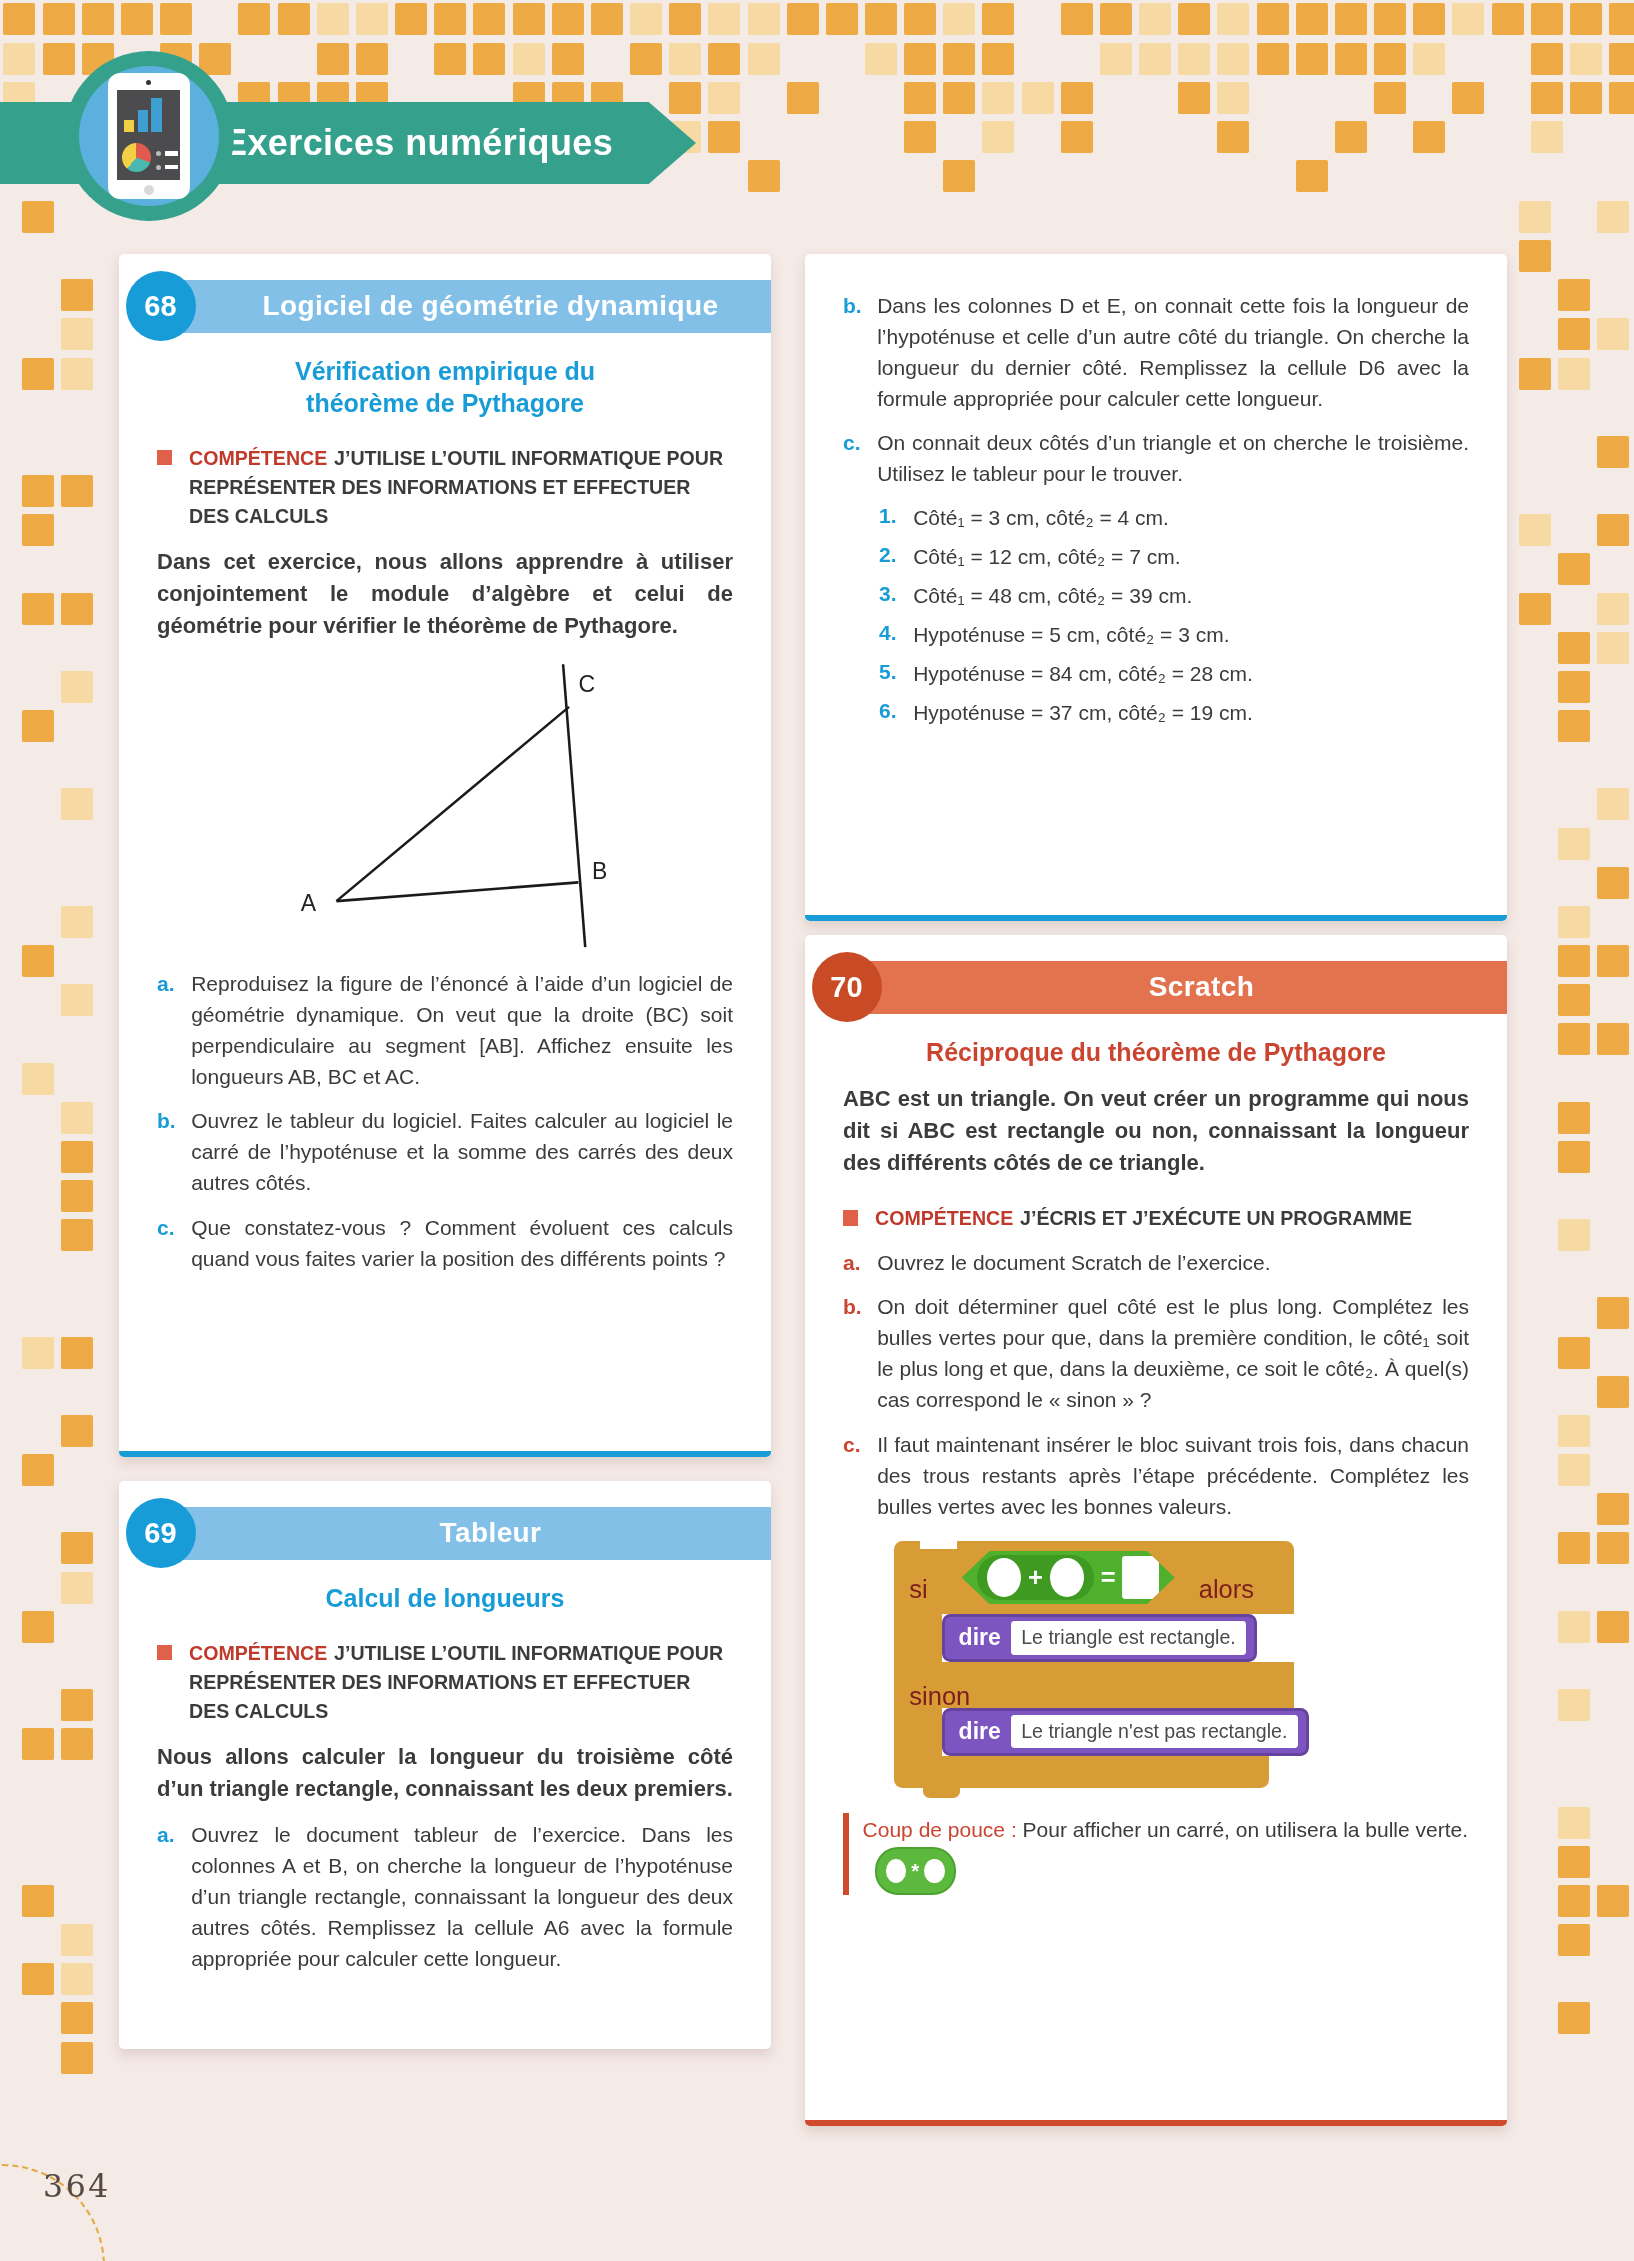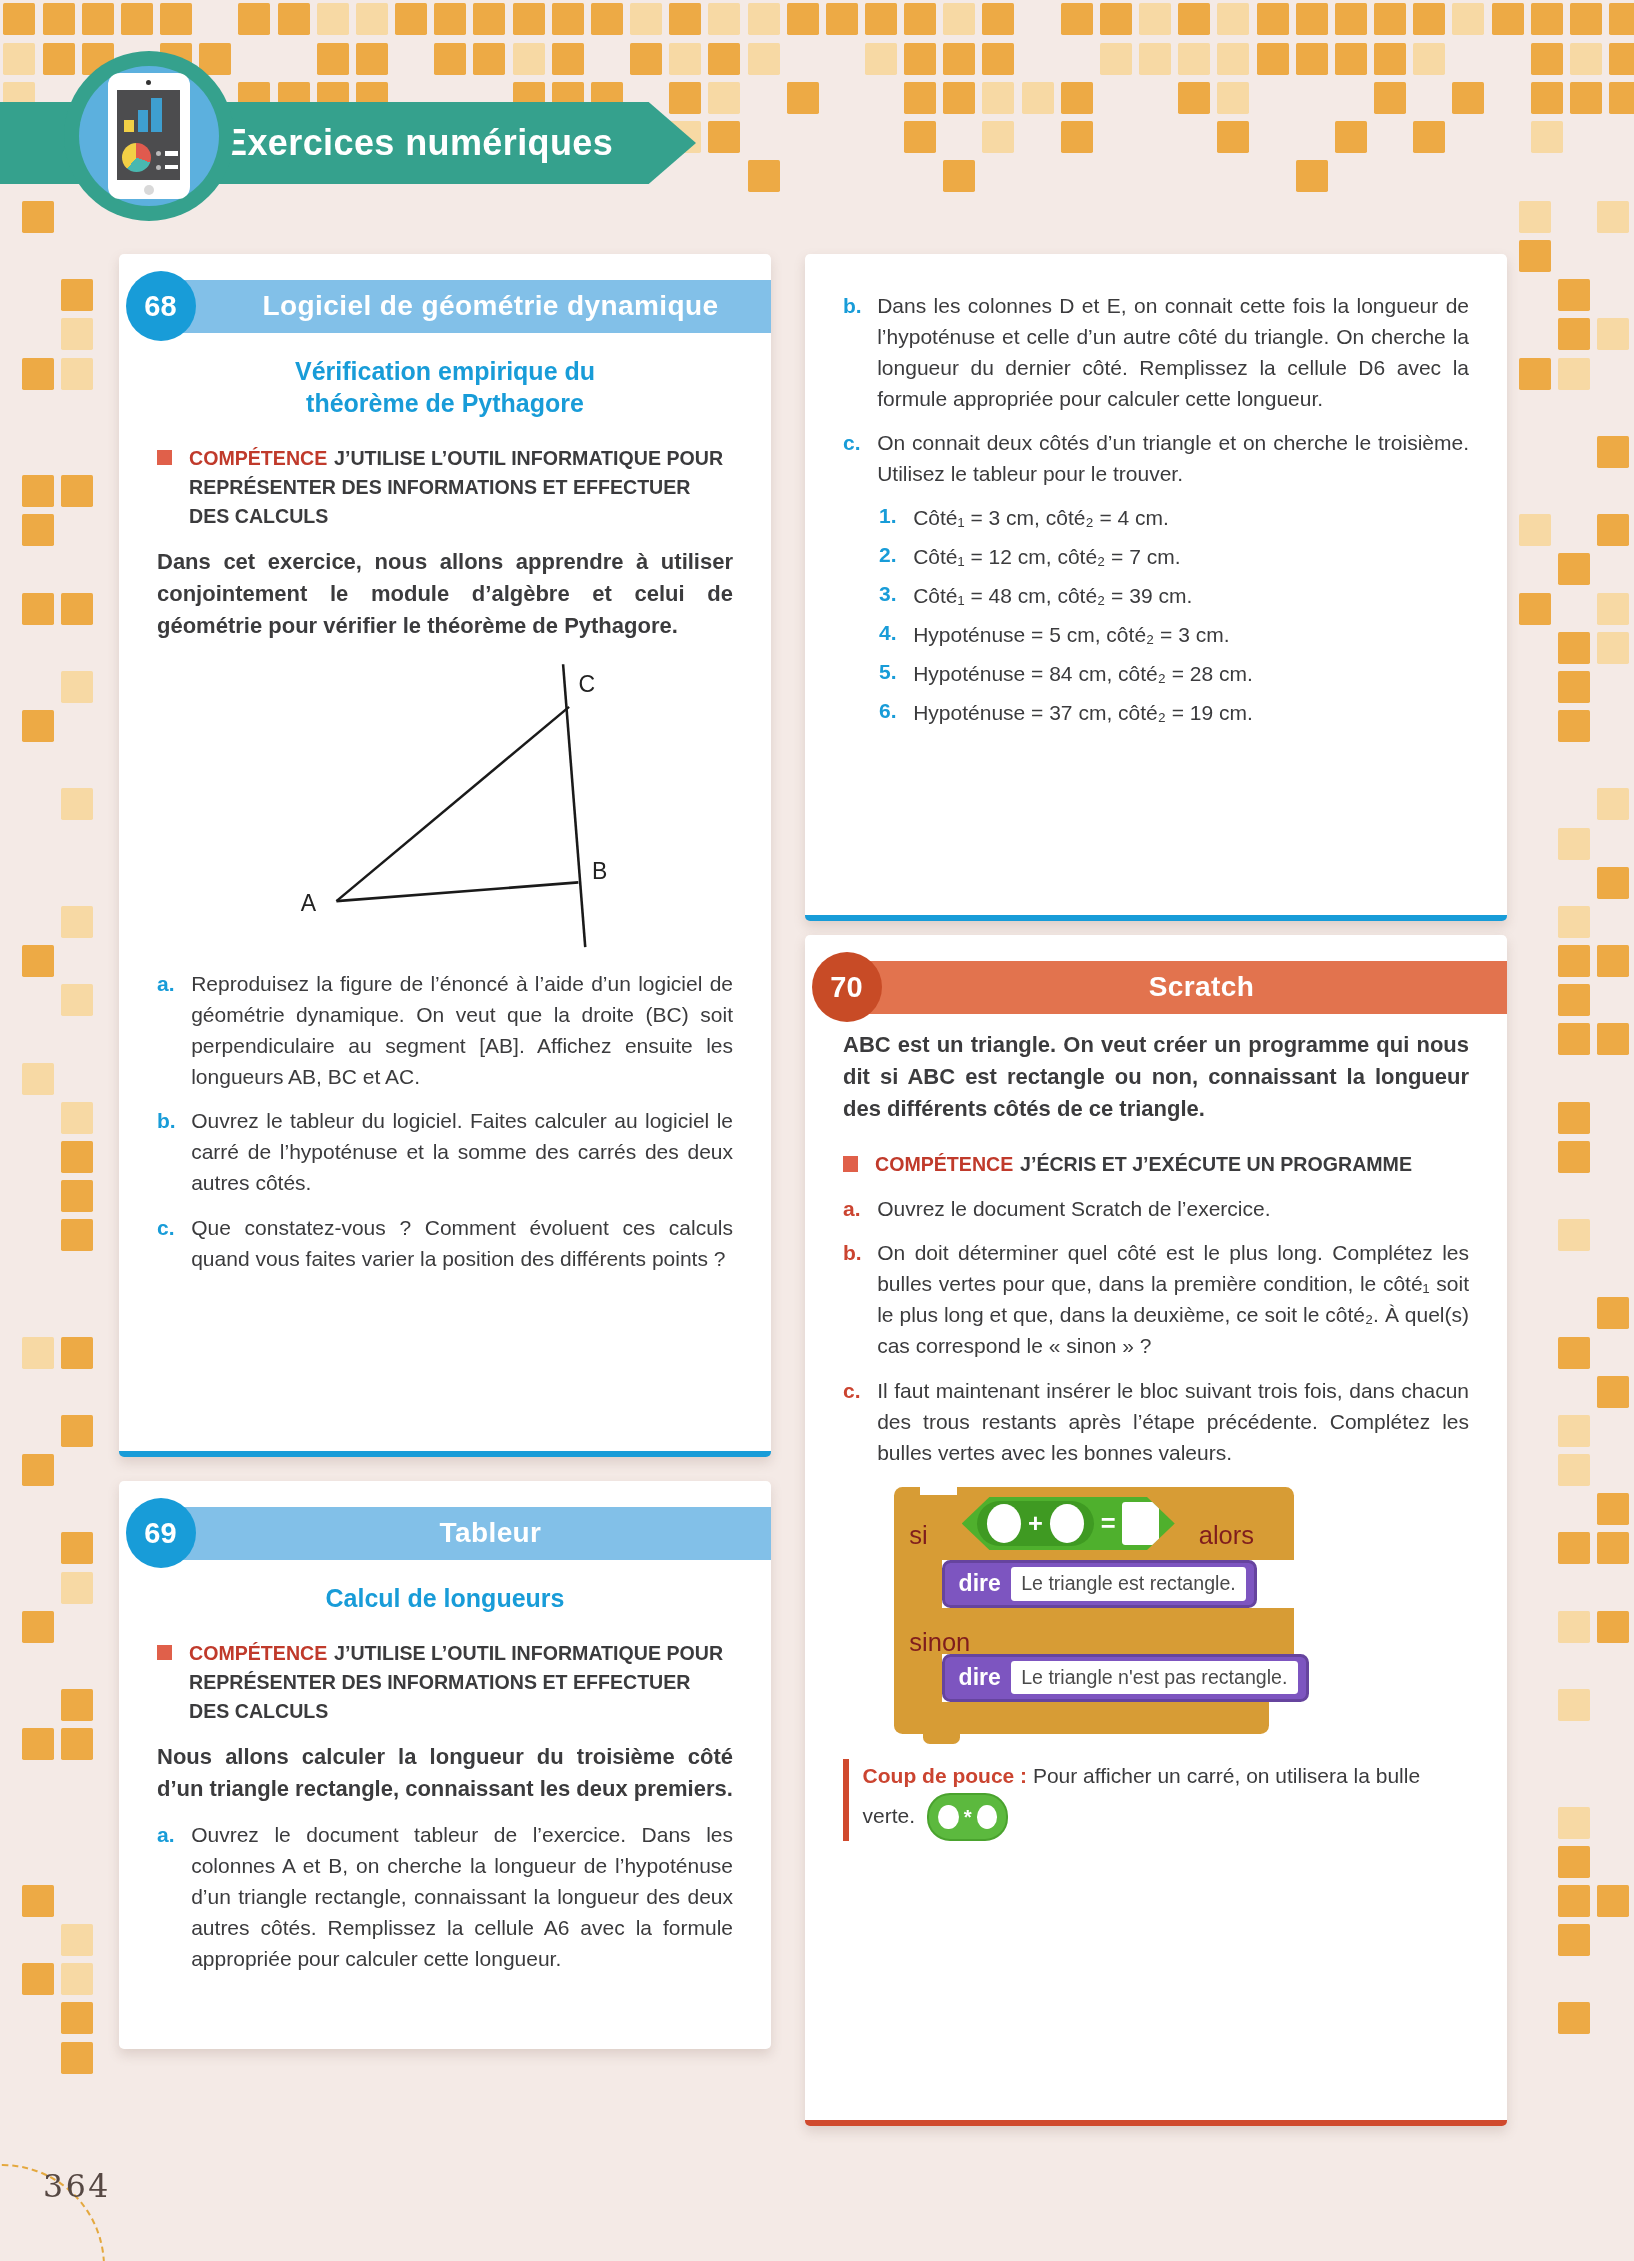--- a/index.html
+++ b/index.html
@@ -102,21 +102,21 @@
   .dire .dfield{background:#fff;border-radius:3.4px;padding:5.1px 10.2px;font-size:19.6px;color:#4a4a4a;
         white-space:nowrap;}
   .scr-sinon{width:400px;height:46px;display:flex;align-items:center;}
   .scr-bottom{width:375px;height:32px;border-radius:0 0 8.5px 8.5px;}
   .scr-bottom::after{content:"";position:absolute;bottom:-10.2px;left:29px;width:37px;height:10.2px;
         background:var(--scratch-mustard);border-radius:0 0 6.8px 6.8px;}
 
   
   .coup{margin:25.5px 38px 0;border-left:6px solid #d04a2e;padding-left:13.6px;
         font-size:21px;line-height:34px;color:var(--text-dark);}
-  .coup .clabel{color:var(--accent-red2);font-weight:700;text-align:center;}
+  .coup .clabel{color:var(--accent-red2);font-weight:400;text-align:center;}
   .green-op{display:inline-flex;align-items:center;justify-content:center;gap:5.1px;width:77px;height:44px;
         background:#5cb93e;border:2.6px solid #4aa32e;border-radius:23px;vertical-align:middle;margin-left:12px;}
   .green-op .gc{width:20.4px;height:24px;background:#fff;border-radius:50%;}
   .green-op .gs{color:#fff;font-weight:700;font-size:20.4px;line-height:1;}
 
   .page-number{position:absolute;left:43px;top:2168px;font-family:"DejaVu Serif","Liberation Serif",serif;
         font-size:31.5px;color:#564843;letter-spacing:2.6px;z-index:2;}
   .arc{position:absolute;left:-100px;top:2164px;width:201px;height:201px;border-radius:50%;
         border:2.6px dashed #e4a83e;z-index:1;}
 
@@ -444,20 +444,21 @@
           </div>
       </div>
     </div>
   </div>
 
   <div class="card end-red" style="left:805px;top:935px;width:702px;height:1185px;">
     <div class="ex-banner orange">
       <div class="ex-badge orange">70</div>
       <div class="banner-title">Scratch</div>
     </div>
+    <div class="pad subtitle red">Réciproque du théorème de Pythagore</div>
     <div class="pad intro">ABC est un triangle. On veut créer un programme qui nous dit si ABC est rectangle ou non, connaissant la longueur des différents côtés de ce triangle.</div>
     <div class="pad competence">
       <span class="comp-square"></span><span class="comp-label">COMPÉTENCE</span><span>J’ÉCRIS ET J’EXÉCUTE UN PROGRAMME</span>
     </div>
 
     <div class="pad red-l">
       <div class="item">
         <span class="item-letter">a.</span>
         <span class="item-text">Ouvrez le document Scratch de l’exercice.</span>
       </div>

